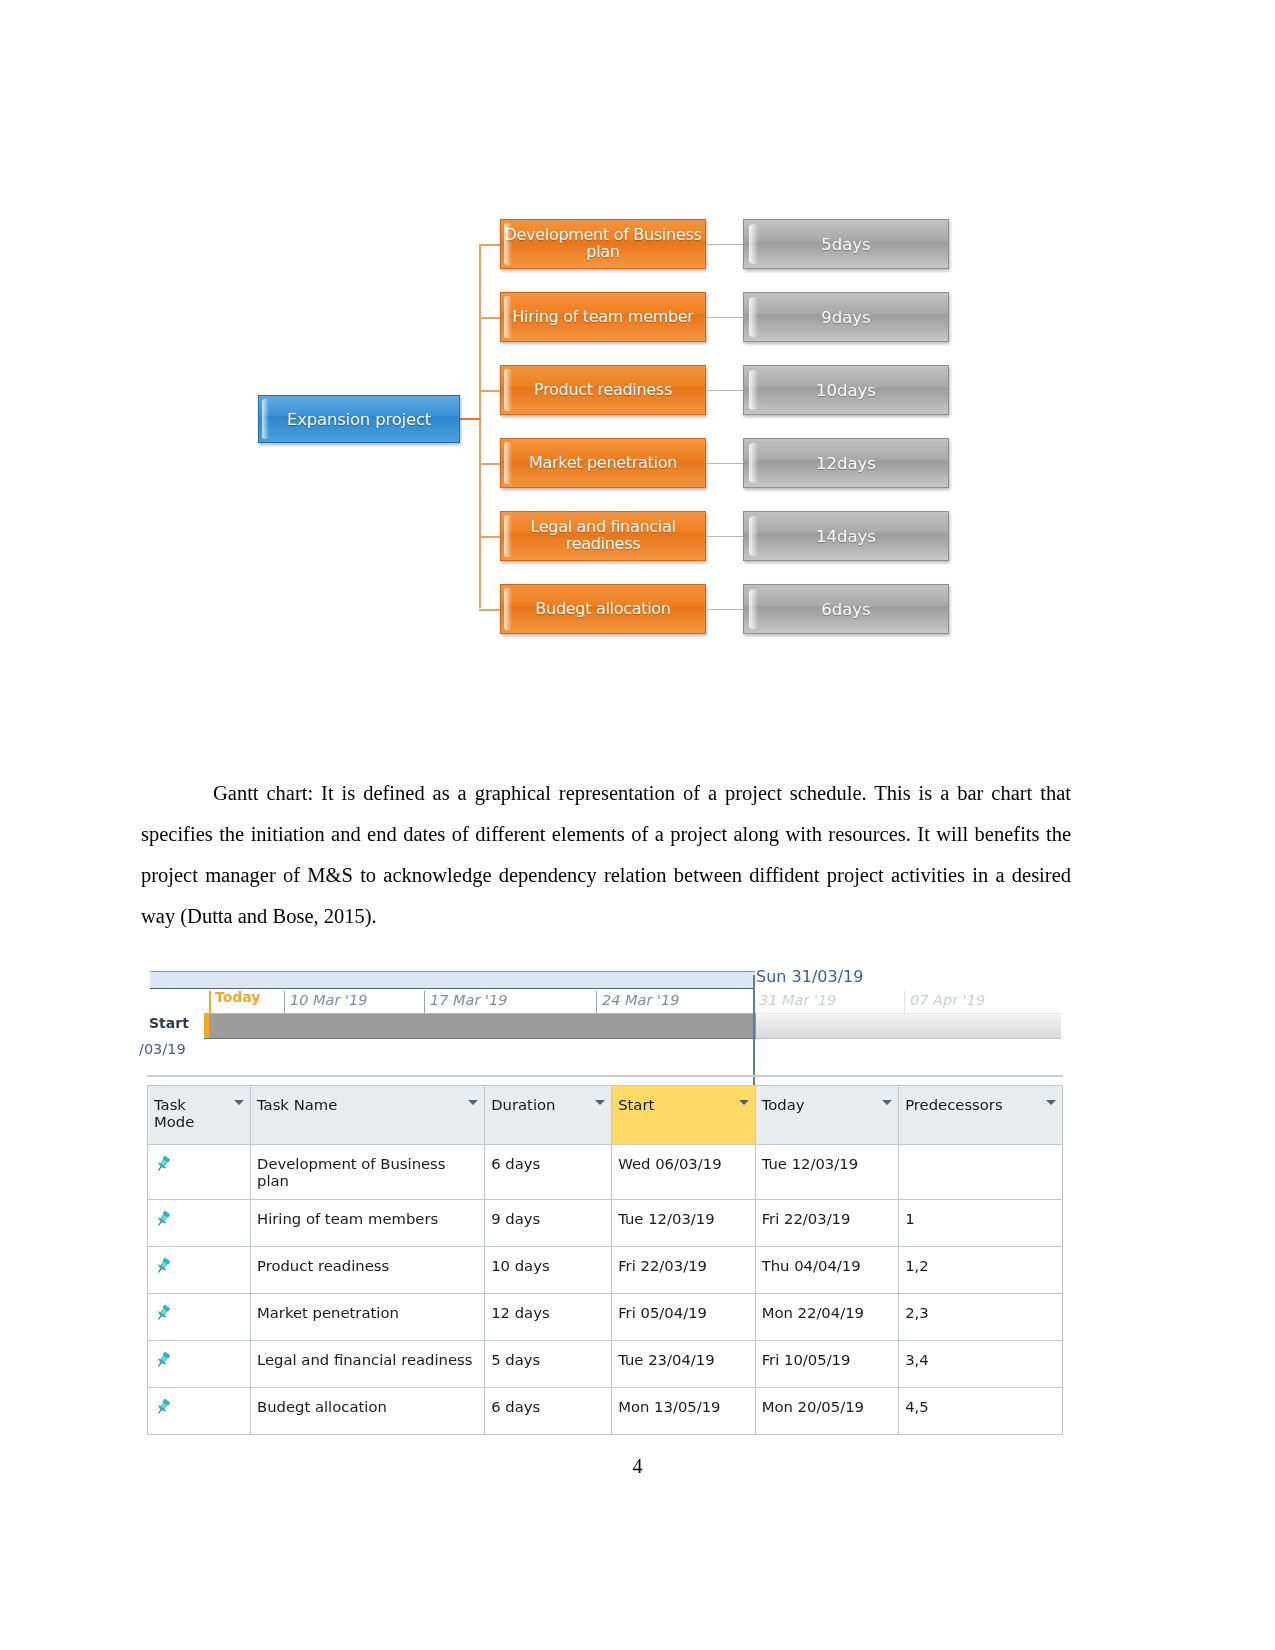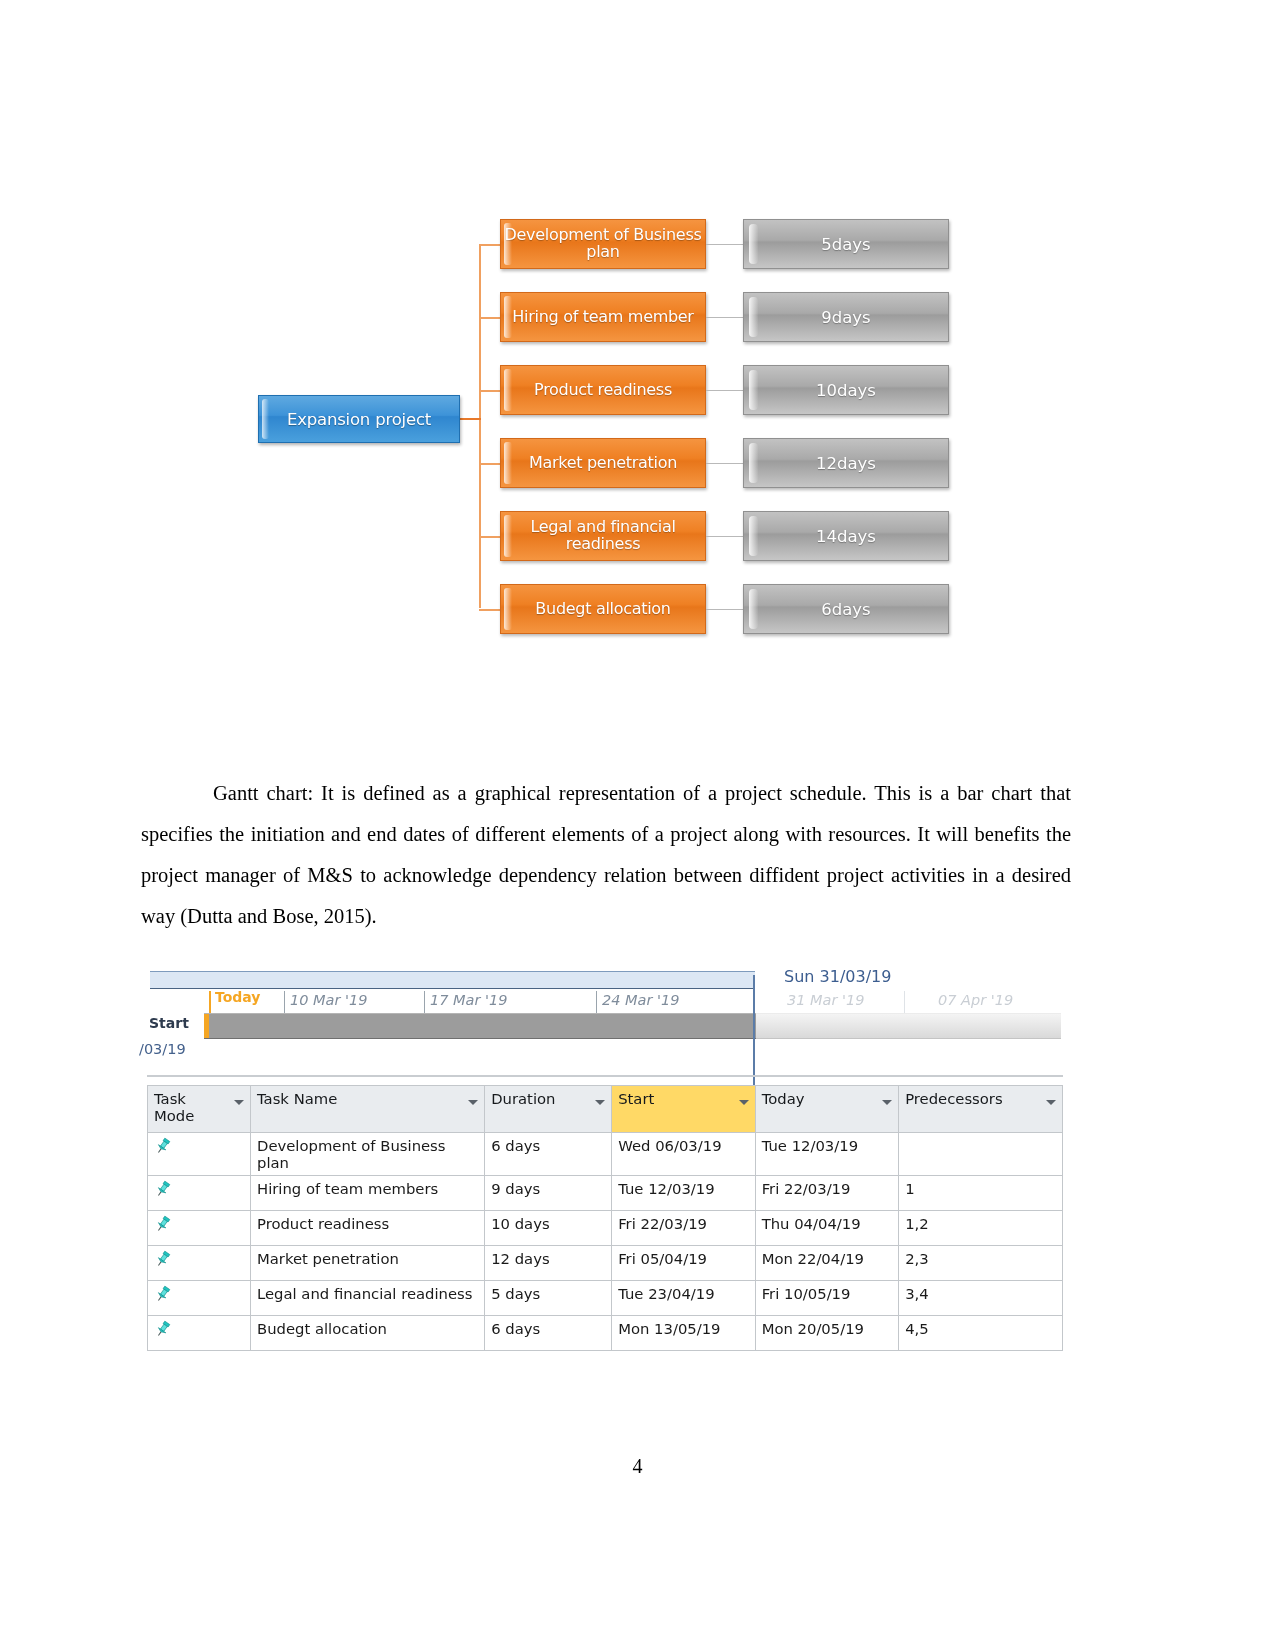--- a/index.html
+++ b/index.html
@@ -175,21 +175,21 @@
   .tl-todaytick {
     position: absolute; left: 62px; top: 28px; width: 1.6px; height: 46px; background: #f5a623;
   }
   .tl-tick {
     position: absolute; top: 28px; width: 1px; height: 22px; background: #9aa4ad;
   }
   .tl-date {
     position: absolute; top: 29px; font-size: 14.5px; color: #7f8c9b;
     white-space: nowrap; font-family: "DejaVu Sans", sans-serif; font-style: italic;
   }
-  .tl-date.dim { color: #c9ced4; margin-left: 28px; }
+  .tl-date.dim { color: #c9ced4; }
   .tl-start-lbl {
     position: absolute; left: 2px; top: 52px; font-size: 14px; font-weight: bold; color: #2e3b4e;
   }
   .tl-start-date {
     position: absolute; left: -8px; top: 78px; font-size: 14.5px; color: #44618c;
   }
   .tl-bar-grey {
     position: absolute; left: 57px; top: 50px; width: 552px; height: 24px;
     background: #9c9c9c; border-top: 1px solid #b5b5b5; border-bottom: 1px solid #6f6f6f;
   }
@@ -198,38 +198,37 @@
     background: #f5a623;
   }
   .tl-bar-light {
     position: absolute; left: 609px; top: 50px; width: 305px; height: 24px;
     background: linear-gradient(to bottom,#f4f4f4,#d9d9d9);
     border-top: 1px solid #ececec; border-bottom: 1px solid #c4c4c4;
   }
   .tl-finish {
     position: absolute; left: 609px; top: 4px; font-size: 16px; color: #3c5d8f;
     white-space: nowrap;
-    margin-left: 28px;
   }
   .tl-finish-line {
     position: absolute; left: 606px; top: 12px; width: 1.5px; height: 110px; background: #5b7ca8;
   }
 
   
   .tbl {
     position: absolute; left: 0; top: 122px; width: 916px;
     border-collapse: collapse;
     font-size: 14.8px;
     color: #1a1a1a;
     font-family: "DejaVu Sans", sans-serif;
     background: #ffffff;
   }
   .tbl th, .tbl td {
     border: 1px solid #c3c7cb;
-    padding: 4px 6px;
+    padding: 10px 6px;
     text-align: left;
     vertical-align: top;
     font-weight: normal;
   }
   .tbl thead th {
     background: #e9ecef;
     height: 38px;
     vertical-align: top;
     position: relative;
     font-size: 14.8px;

